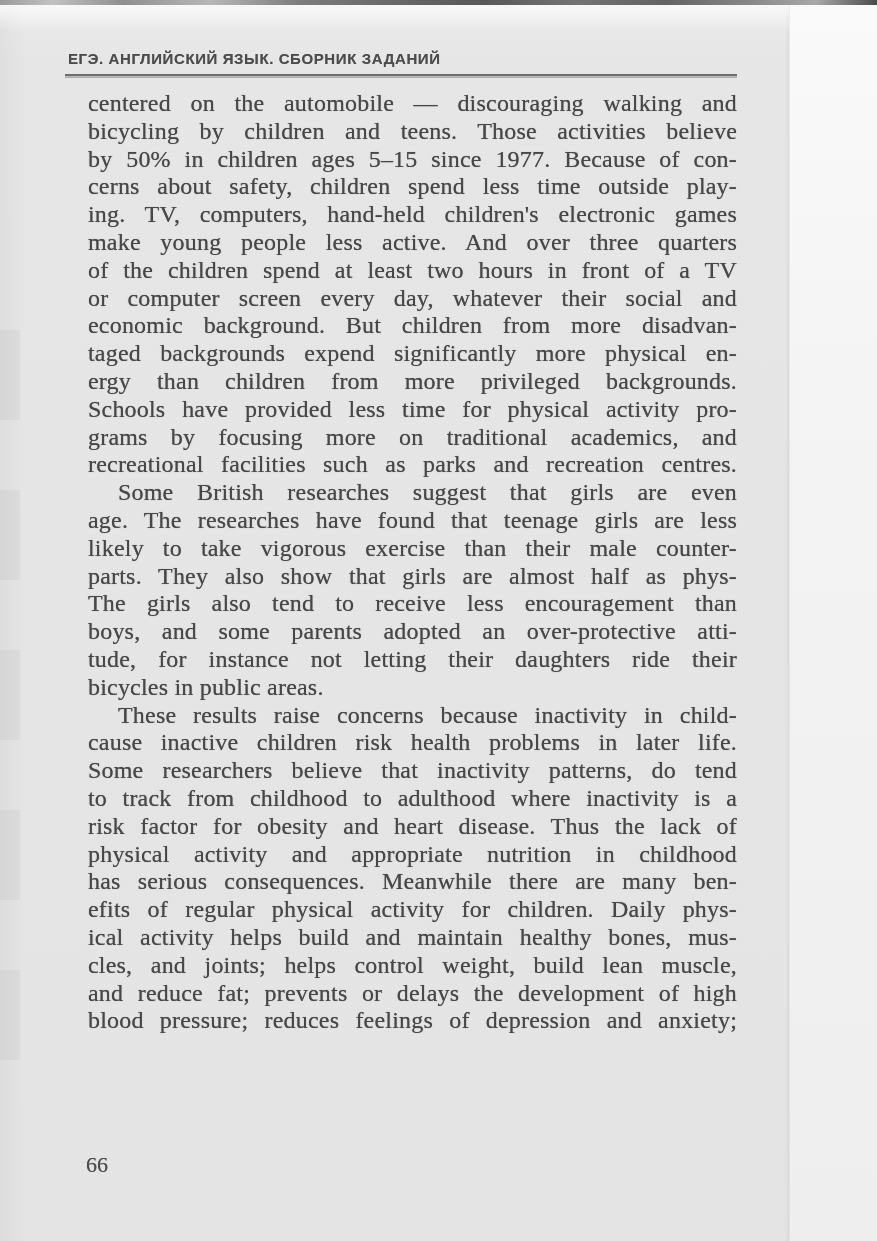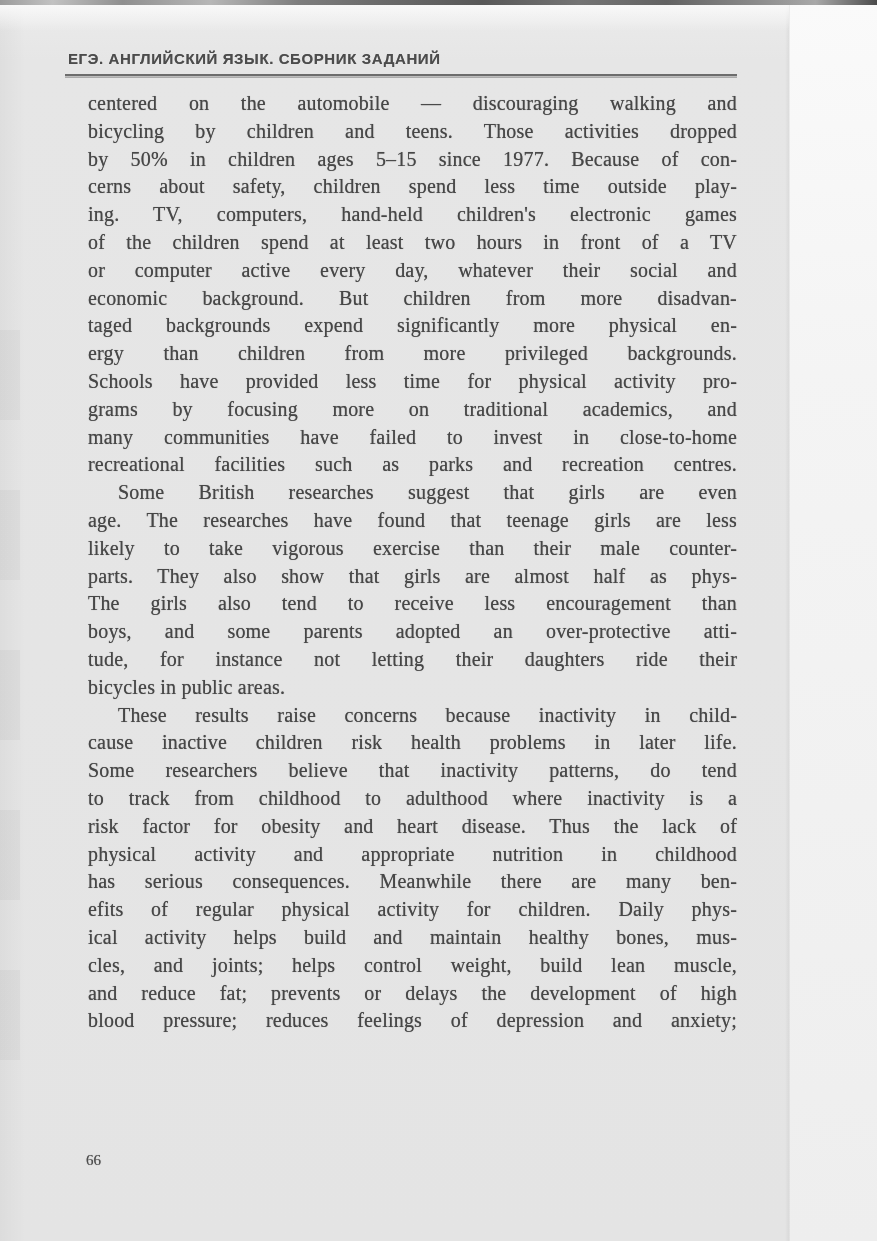--- a/index.html
+++ b/index.html
@@ -74,40 +74,40 @@
     position: absolute;
     left: 65px; top: 74px;
     width: 672px; height: 4px;
     background: linear-gradient(180deg, #6d6d6d 0%, #6d6d6d 45%, #e6e6e6 46%, #ababab 70%, #ababab 100%);
   }
   
   .text-block {
     position: absolute;
     left: 88px; top: 90px;
     width: 649px;
-    font-size: 20px;
+    font-size: 24px;
     line-height: 27.8px;
     letter-spacing: 0.2px;
     color: #474747;
     text-shadow: 0 0 0.7px rgba(70,70,70,0.75);
   }
   .paragraph { margin: 0; padding: 0; }
   .line {
     text-align: justify;
     text-align-last: justify;
     white-space: normal;
     height: 27.8px;
     overflow: visible;
   }
   .line.indent { text-indent: 30px; }
   .line.last-left { text-align-last: left; }
   .folio {
     position: absolute;
     left: 86px; top: 1152px;
-    font-size: 15px;
+    font-size: 22px;
     color: #4e4e4e;
     text-shadow: 0 0 0.7px rgba(70,70,70,0.7);
   }
   
   .blotch-left {
     position: absolute;
     left: 0; top: 330px;
     width: 20px; height: 760px;
     background: repeating-linear-gradient(180deg,
       rgba(0,0,0,0.035) 0 90px, rgba(0,0,0,0.0) 90px 160px);
@@ -123,32 +123,32 @@
   <div class="top-edge"></div>
   <div class="top-light-band"></div>
   <div class="blotch-left"></div>
 
   <div class="running-head">ЕГЭ. АНГЛИЙСКИЙ ЯЗЫК. СБОРНИК ЗАДАНИЙ</div>
   <div class="head-rule"></div>
 
   <div class="text-block">
       <div class="paragraph">
         <div class="line">centered on the automobile — discouraging walking and</div>
-        <div class="line">bicycling by children and teens. Those activities dropped</div>
+        <div class="line">bicycling by children and teens. Those activities believe</div>
         <div class="line">by 50% in children ages 5–15 since 1977. Because of con-</div>
         <div class="line">cerns about safety, children spend less time outside play-</div>
         <div class="line">ing. TV, computers, hand-held children's electronic games</div>
+        <div class="line">make young people less active. And over three quarters</div>
         <div class="line">of the children spend at least two hours in front of a TV</div>
-        <div class="line">or computer active every day, whatever their social and</div>
+        <div class="line">or computer screen every day, whatever their social and</div>
         <div class="line">economic background. But children from more disadvan-</div>
         <div class="line">taged backgrounds expend significantly more physical en-</div>
         <div class="line">ergy than children from more privileged backgrounds.</div>
         <div class="line">Schools have provided less time for physical activity pro-</div>
         <div class="line">grams by focusing more on traditional academics, and</div>
-        <div class="line">many communities have failed to invest in close-to-home</div>
         <div class="line">recreational facilities such as parks and recreation centres.</div>
       </div>
       <div class="paragraph">
         <div class="line indent">Some British researches suggest that girls are even</div>
         <div class="line">age. The researches have found that teenage girls are less</div>
         <div class="line">likely to take vigorous exercise than their male counter-</div>
         <div class="line">parts. They also show that girls are almost half as phys-</div>
         <div class="line">The girls also tend to receive less encouragement than</div>
         <div class="line">boys, and some parents adopted an over-protective atti-</div>
         <div class="line">tude, for instance not letting their daughters ride their</div>

